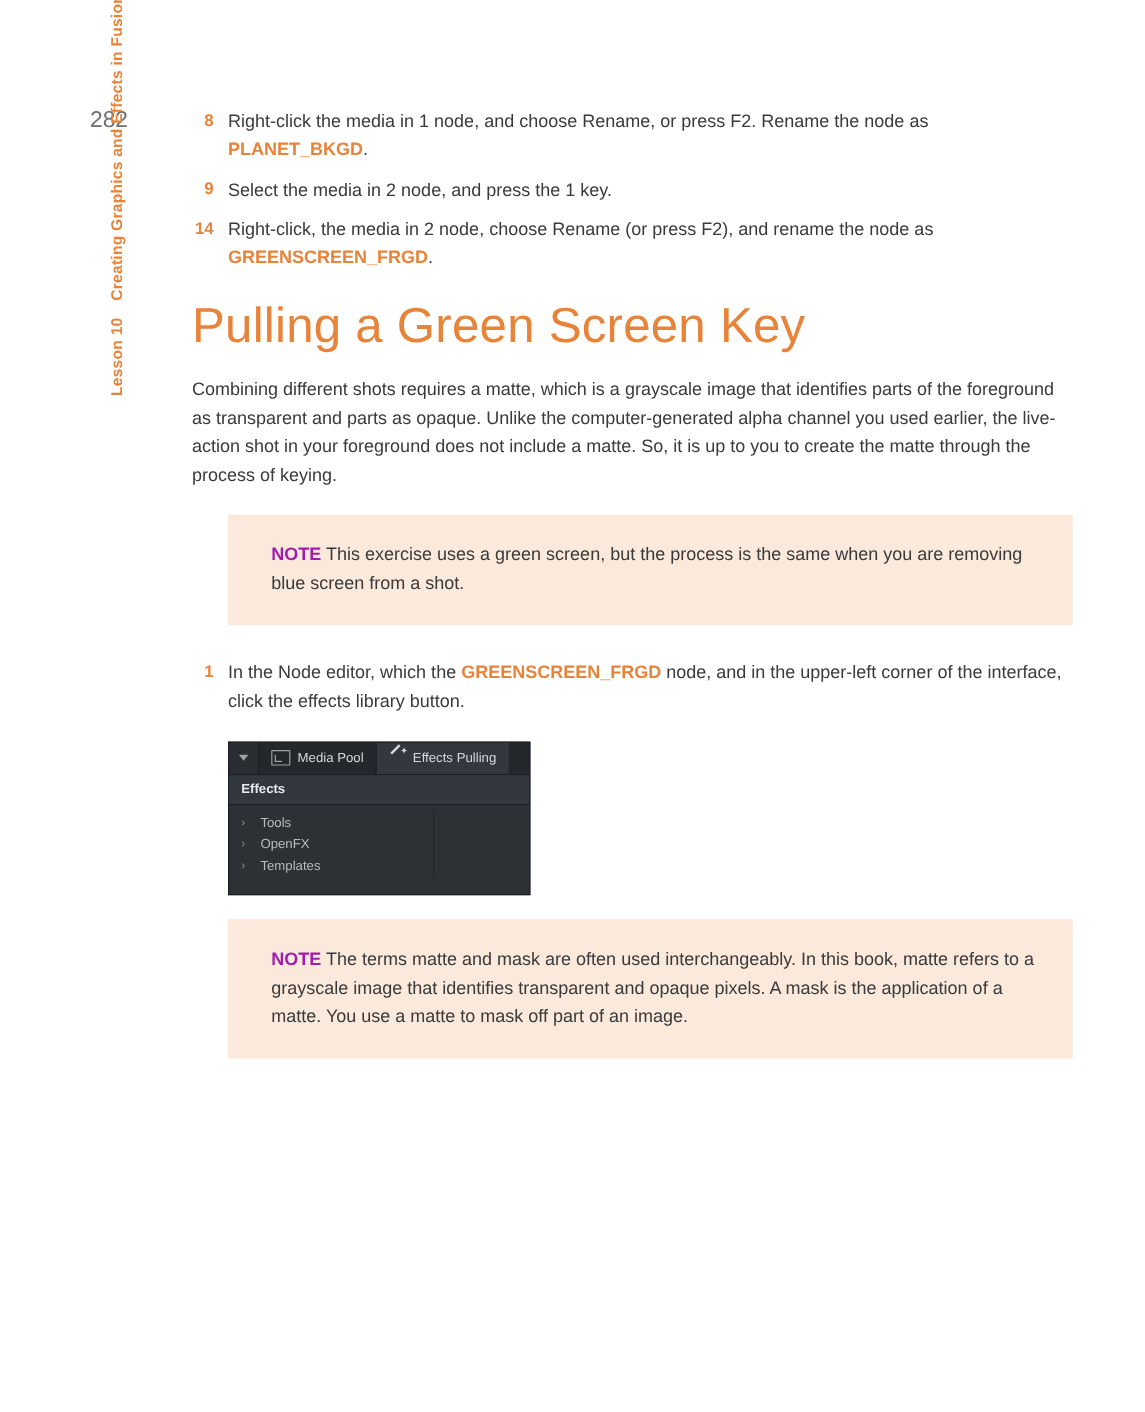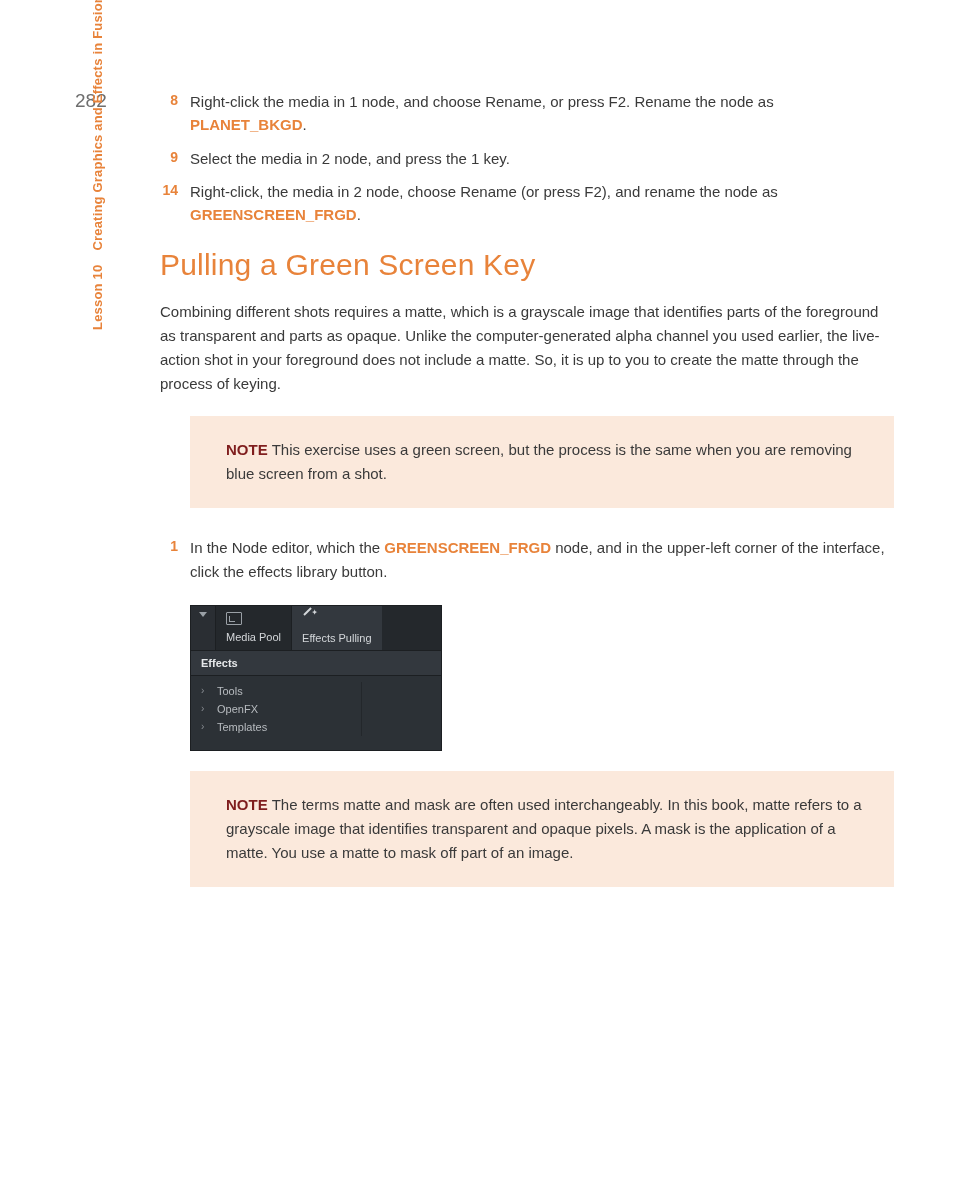--- a/index.html
+++ b/index.html
@@ -65,60 +65,60 @@
     color: #e8833a;
     font-weight: 700;
   }
   .para {
     font-size: 15px;
     line-height: 1.6;
     margin: 0 0 30px 0;
     color: #3a3a3a;
   }
   h1.section-title {
-    font-size: 30px;
+    font-size: 41px;
     color: #e8833a;
     font-weight: 400;
     margin: 10px 0 18px 0;
     letter-spacing: 0.2px;
   }
   .note-box {
     background: #fbe9dc;
     padding: 22px 30px 22px 36px;
     margin: 18px 0 28px 30px;
     font-size: 15px;
     line-height: 1.6;
     color: #3a3a3a;
   }
   .note-label {
-    color: #7f1d1d;
+    color: #a21caf;
     font-weight: 700;
     margin-right: 4px;
   }
   .ui-panel {
     width: 250px;
     background: #2c3136;
     color: #c8ccd0;
     font-size: 11px;
     margin: 14px 0 20px 30px;
     border: 1px solid #1c1f22;
   }
   .ui-top {
     display: flex;
     align-items: stretch;
     background: #24282c;
     border-bottom: 1px solid #1c1f22;
   }
   .ui-top .cell {
     display: flex;
+    align-items: center;
     gap: 6px;
     padding: 6px 10px;
     border-right: 1px solid #1c1f22;
     color: #d4d7da;
-    flex-direction: column;
   }
   .ui-top .cell.dropdown {
     padding: 6px 8px;
     background: #2a2e33;
   }
   .ui-top .cell.active {
     background: #33383e;
     border-right: none;
   }
   .chev {

